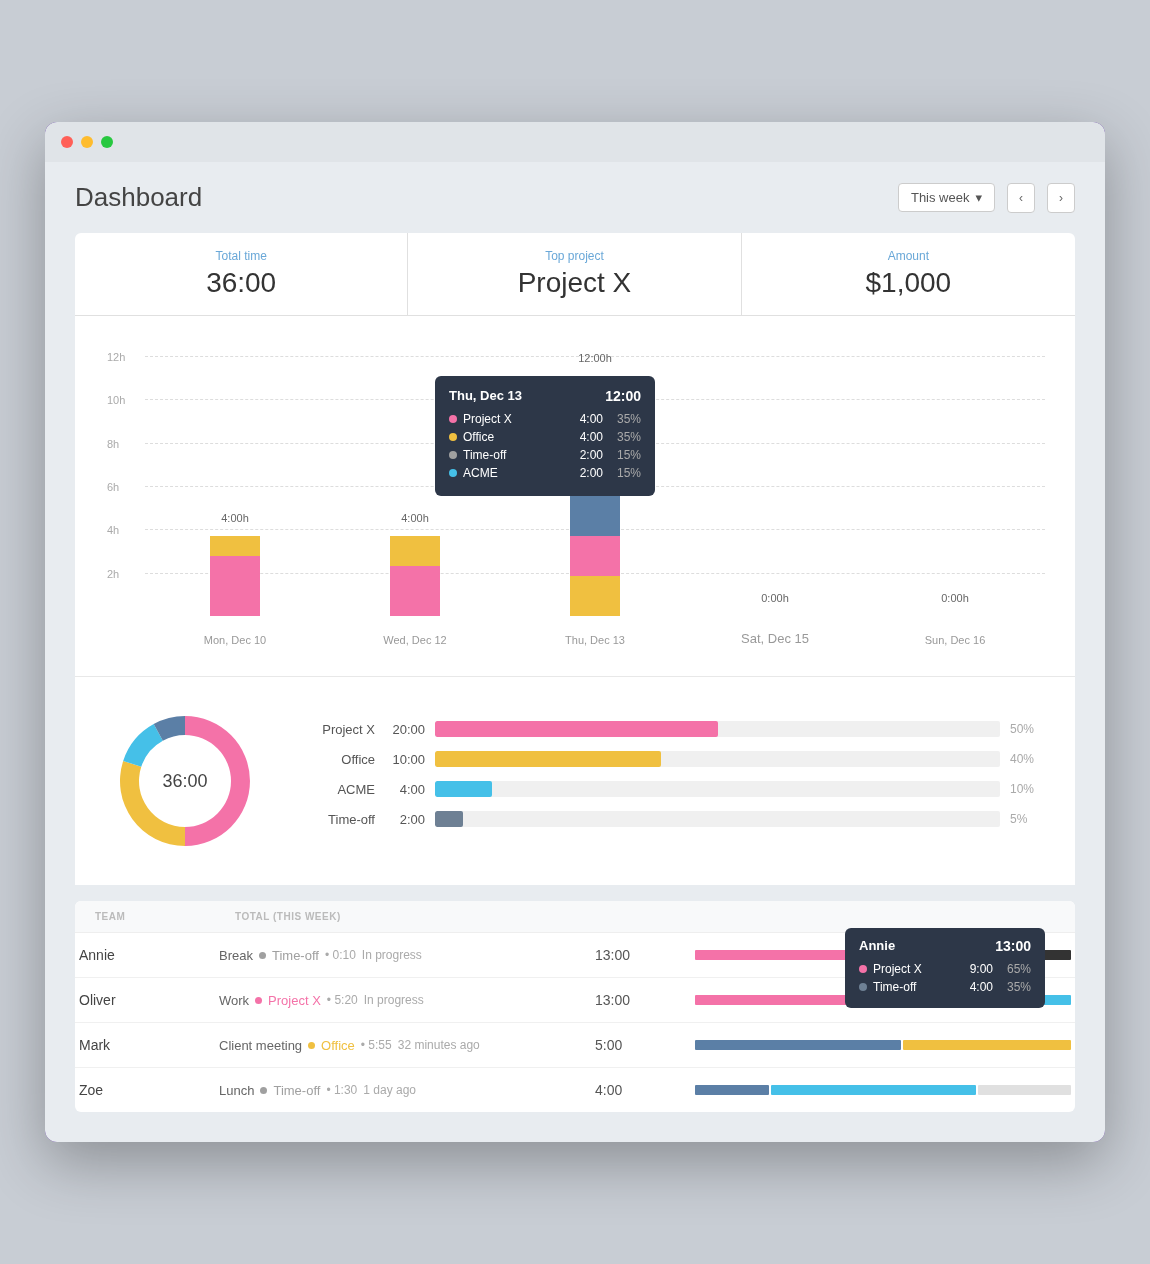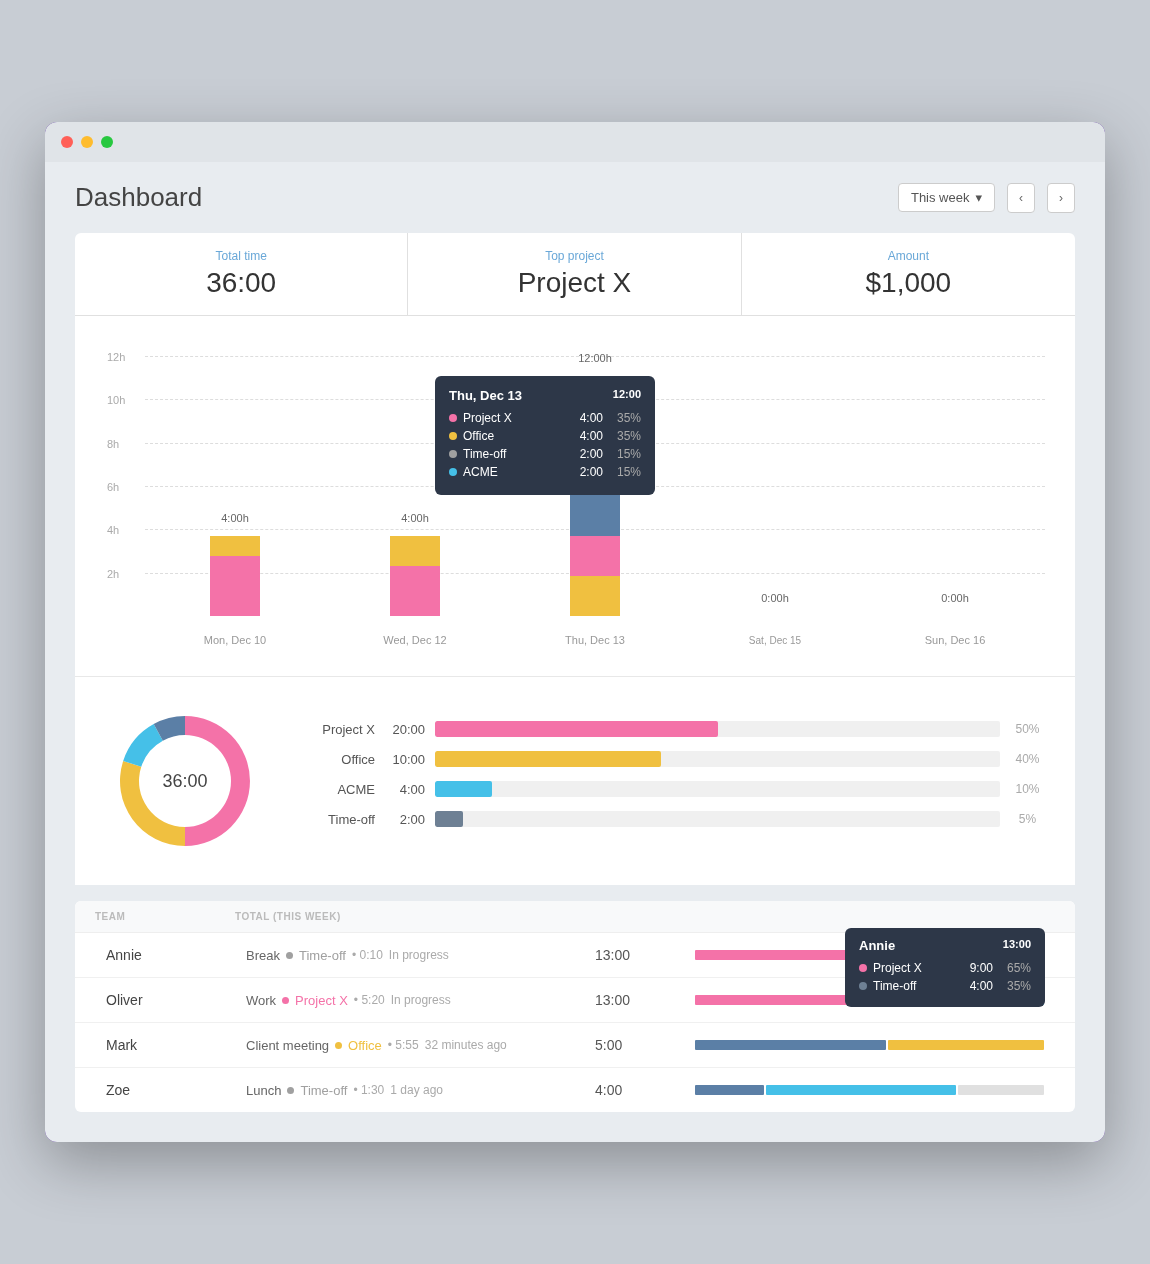--- a/index.html
+++ b/index.html
@@ -160,21 +160,21 @@
       min-width: 220px;
       top: 40px;
       left: 330px;
     }
     .tooltip-header {
       display: flex;
       justify-content: space-between;
       margin-bottom: 8px;
     }
     .tooltip-title { font-weight: 600; font-size: 13px; }
-    .tooltip-total { font-weight: 600; font-size: 11px; margin-left: 12px; }
+    .tooltip-total { font-weight: 600; font-size: 14px; margin-left: 12px; }
     .tooltip-row {
       display: flex;
       align-items: center;
       justify-content: space-between;
       margin-bottom: 4px;
     }
     .tooltip-dot {
       width: 8px; height: 8px; border-radius: 50%;
       margin-right: 6px; flex-shrink: 0;
     }
@@ -231,21 +231,21 @@
       overflow: hidden;
     }
     .breakdown-bar-fill {
       height: 100%;
       border-radius: 2px;
     }
     .breakdown-pct {
       width: 35px;
       font-size: 12px;
       color: #aaa;
-      text-align: center;
+      text-align: left;
     }
     
     .team-section {
       background: white;
       margin-top: 16px;
       border-radius: 6px;
       overflow: hidden;
     }
     .team-header {
       display: grid;
@@ -257,21 +257,21 @@
     .team-header-label {
       font-size: 10px;
       text-transform: uppercase;
       color: #bbb;
       font-weight: 600;
       letter-spacing: 0.5px;
     }
     .team-row {
       display: grid;
       grid-template-columns: 140px 1fr 100px 1fr;
-      padding: 14px 31px;
+      padding: 14px 4px;
       border-bottom: 1px solid #f0f0f0;
       align-items: center;
       position: relative;
     }
     .team-row:last-child { border-bottom: none; }
     .team-name { font-size: 14px; color: #444; font-weight: 500; }
     .activity-cell { font-size: 13px; color: #666; display: flex; align-items: center; gap: 6px; flex-wrap: wrap; }
     .activity-dot { width: 7px; height: 7px; border-radius: 50%; display: inline-block; }
     .activity-project { font-weight: 500; }
     .activity-time { color: #aaa; font-size: 12px; }
@@ -384,21 +384,21 @@
                   <div style="width: 100%; height: 40px; background: rgb(244, 114, 168);"></div>
                   <div style="width: 100%; height: 80px; background: rgb(91, 127, 166);"></div>
                   <div style="width: 100%; height: 80px; background: rgb(69, 192, 232);"></div>
                 </div>
                 <div style="position: absolute; bottom: -30px; left: 50%; transform: translateX(-50%); font-size: 11px; color: rgb(153, 153, 153); white-space: nowrap;">Thu, Dec 13</div>
               </div>
               <div class="bar-group" style="position: relative; display: flex; flex-direction: column; align-items: center; width: 70px;">
                 <div style="display: flex; flex-direction: column-reverse; width: 50px; position: relative;">
                   <div style="position: absolute; top: -24px; left: 50%; transform: translateX(-50%); font-size: 11px; color: rgb(102, 102, 102); white-space: nowrap;">0:00h</div>
                 </div>
-                <div style="position: absolute; bottom: -30px; left: 50%; transform: translateX(-50%); font-size: 10px; color: rgb(153, 153, 153); white-space: nowrap;">Sat, Dec 15</div>
+                <div style="position: absolute; bottom: -30px; left: 50%; transform: translateX(-50%); font-size: 13px; color: rgb(153, 153, 153); white-space: nowrap;">Sat, Dec 15</div>
               </div>
               <div class="bar-group" style="position: relative; display: flex; flex-direction: column; align-items: center; width: 70px;">
                 <div style="display: flex; flex-direction: column-reverse; width: 50px; position: relative;">
                   <div style="position: absolute; top: -24px; left: 50%; transform: translateX(-50%); font-size: 11px; color: rgb(102, 102, 102); white-space: nowrap;">0:00h</div>
                 </div>
                 <div style="position: absolute; bottom: -30px; left: 50%; transform: translateX(-50%); font-size: 11px; color: rgb(153, 153, 153); white-space: nowrap;">Sun, Dec 16</div>
               </div>
             </div>
 
           <div class="tooltip" id="chart-tooltip">

